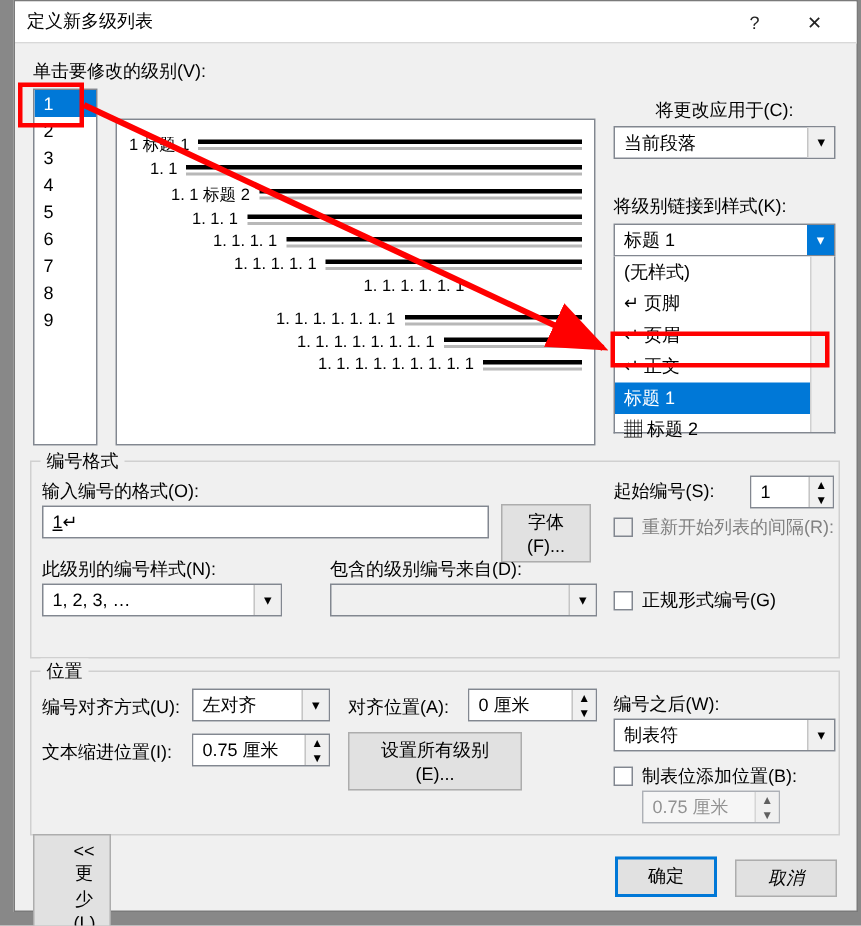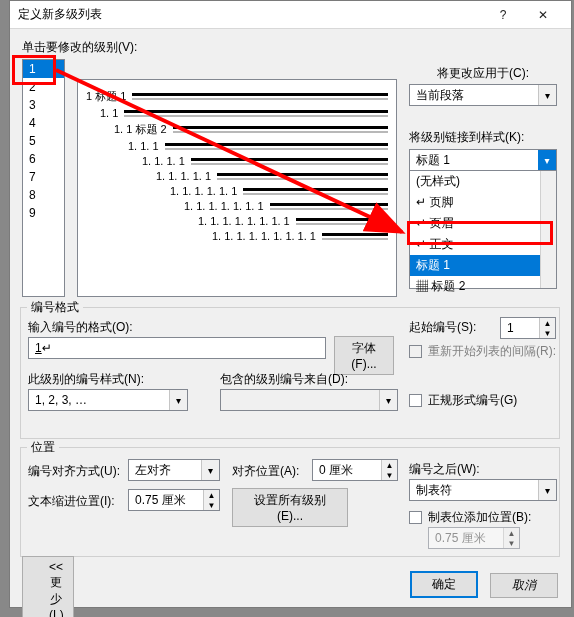--- a/index.html
+++ b/index.html
@@ -123,21 +123,21 @@
             <div class="pv-bar-light"></div>
           </div>
         </div>
         <div class="pv-row" style="padding-left: 70px;">
           <span class="pv-num">1. 1. 1. 1. 1</span>
           <div class="pv-bar-wrap">
             <div class="pv-bar-dark"></div>
             <div class="pv-bar-light"></div>
           </div>
         </div>
-        <div class="pv-row" style="padding-left: 84px;">
+        <div class="pv-row" style="padding-left: 84px; flex-direction: column;">
           <span class="pv-num">1. 1. 1. 1. 1. 1</span>
           <div class="pv-bar-wrap">
             <div class="pv-bar-dark"></div>
             <div class="pv-bar-light"></div>
           </div>
         </div>
         <div class="pv-row" style="padding-left: 98px; justify-content: center;">
           <span class="pv-num">1. 1. 1. 1. 1. 1. 1</span>
           <div class="pv-bar-wrap">
             <div class="pv-bar-dark"></div>

